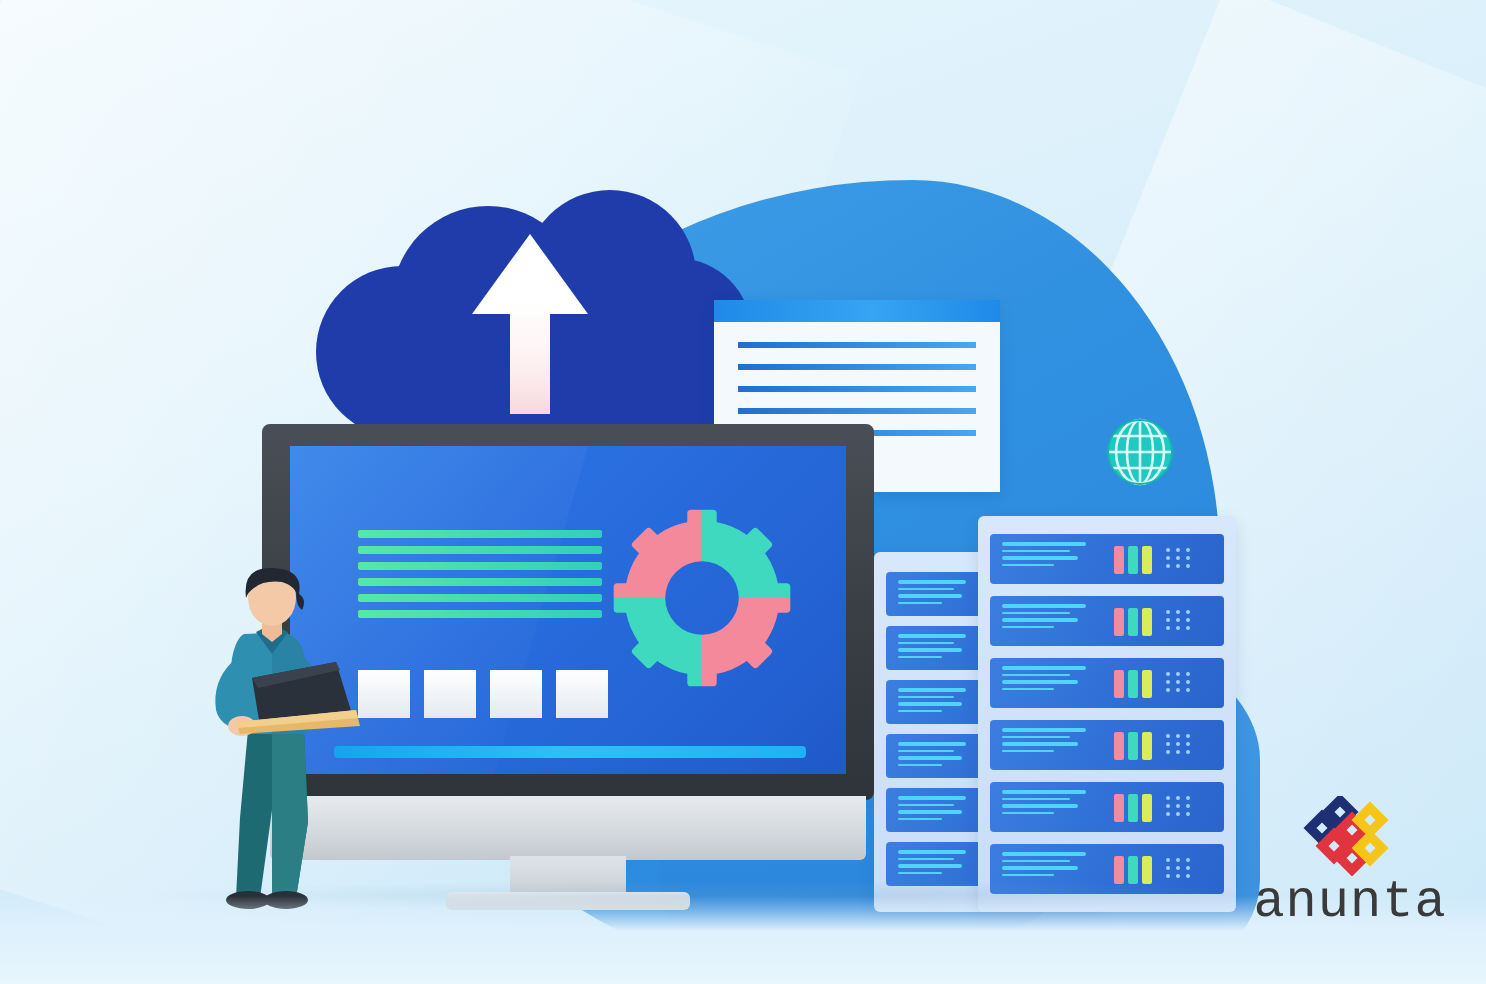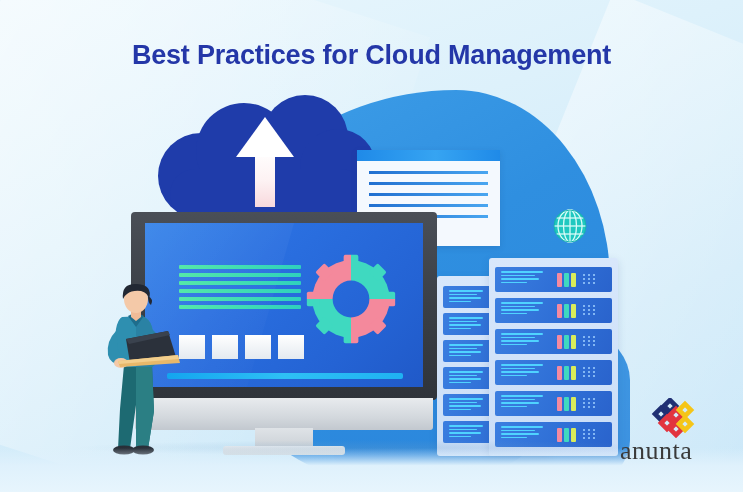--- a/index.html
+++ b/index.html
@@ -226,39 +226,38 @@
   
   .person { position: absolute; left: 96px; top: 283px; width: 90px; height: 172px; }
 
   
   .logo { position: absolute; left: 620px; top: 398px; width: 110px; height: 76px; }
   .logo .mark { position: absolute; left: 28px; top: 0; width: 48px; height: 40px; }
   .logo .word {
     position: absolute;
     left: 0; top: 38px;
     width: 110px;
-    text-align: left;
+    text-align: center;
     font-size: 26px;
     letter-spacing: 0.5px;
     color: #3a3a3a;
-    font-family: Liberation Serif, serif;
+    font-family: Liberation Mono, monospace;
   }
 </style>
 </head>
 <body>
 
 <div id="poster">
 
   <div class="sheen a"></div>
   <div class="sheen b"></div>
 
   <div class="blob"></div>
   <div class="blob2"></div>
 
-  <div class="title">Best Practices for Cloud Management</div>
 
   <div class="cloud">
     <div class="lobe l1"></div>
     <div class="lobe l2"></div>
     <div class="lobe l3"></div>
     <div class="lobe l4"></div>
     <div class="lobe base"></div>
     <div class="arrow">
       <div class="stem"></div>
       <div class="head"></div>

